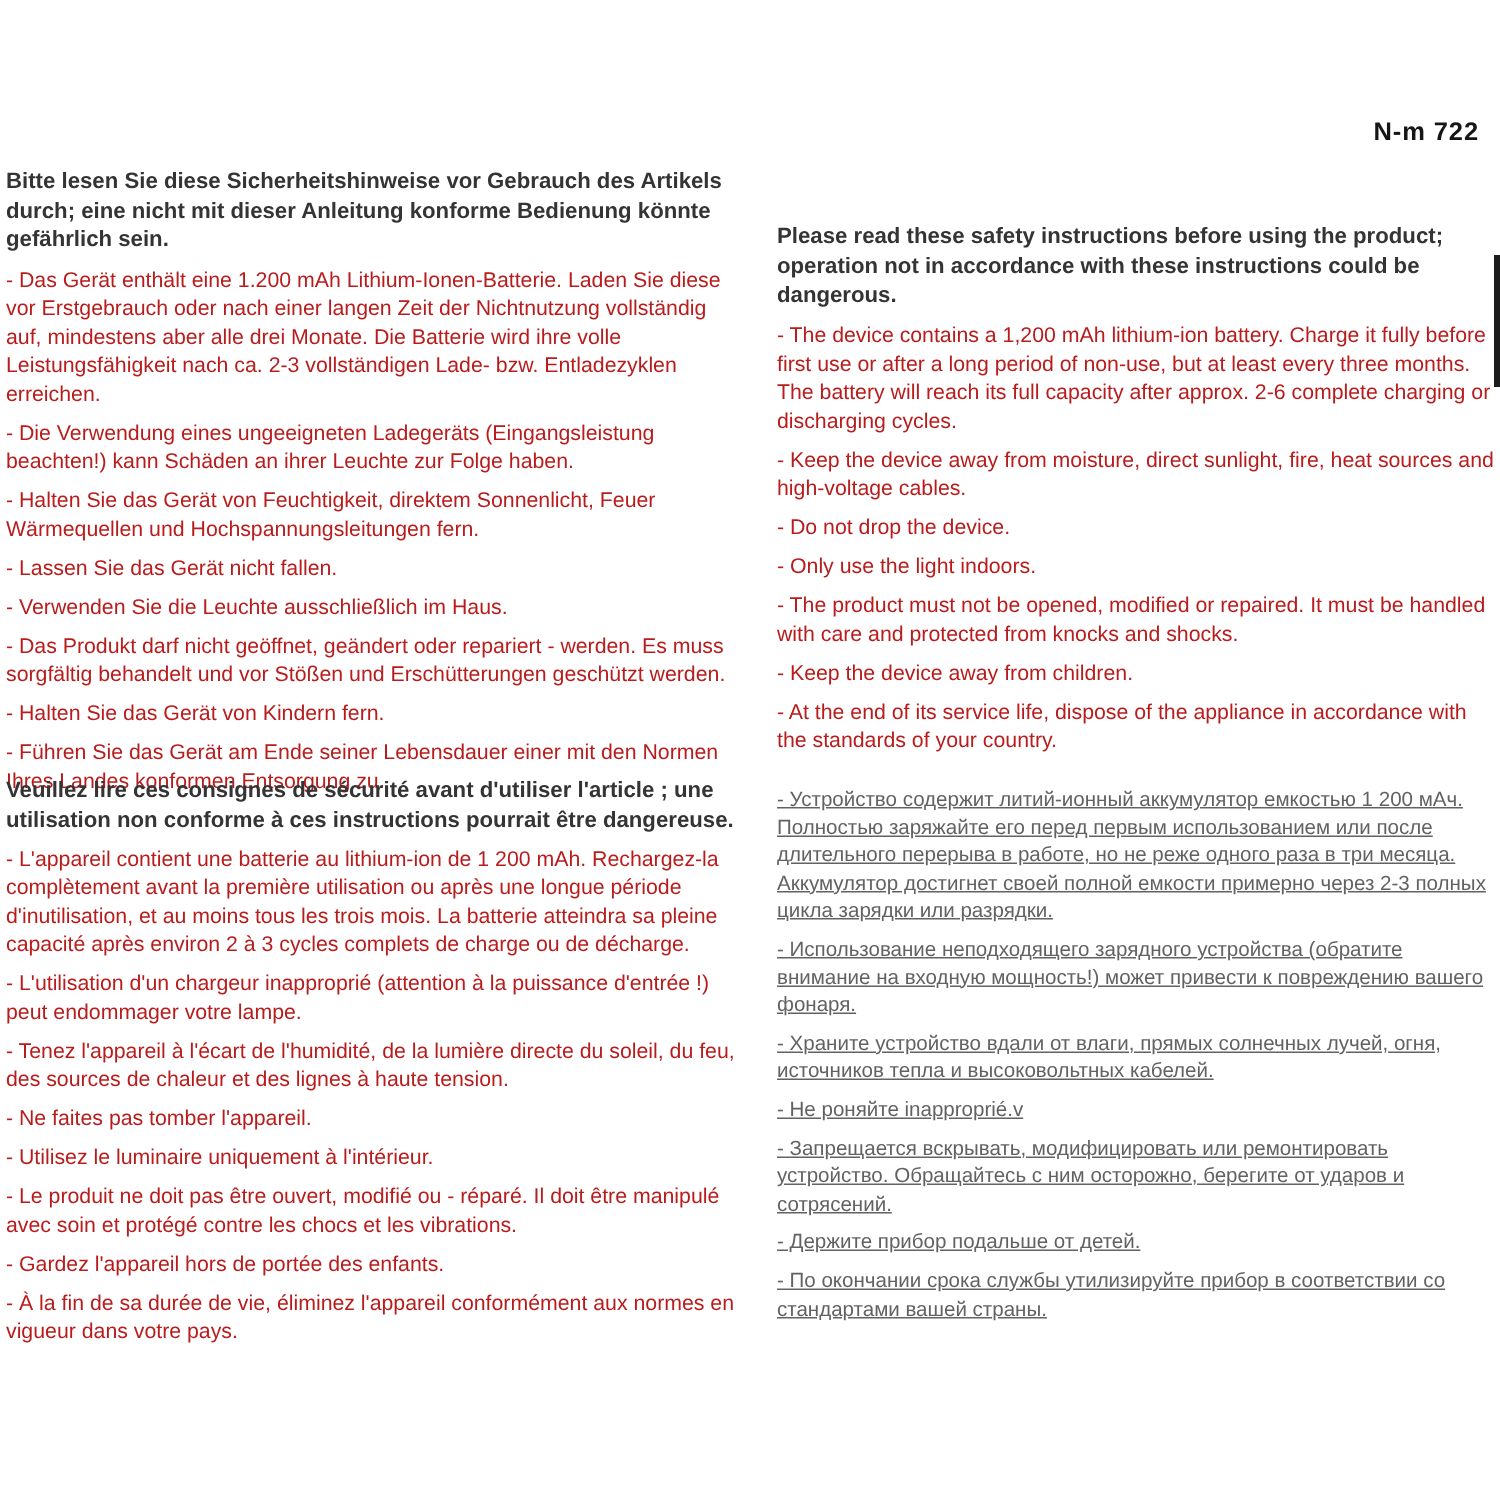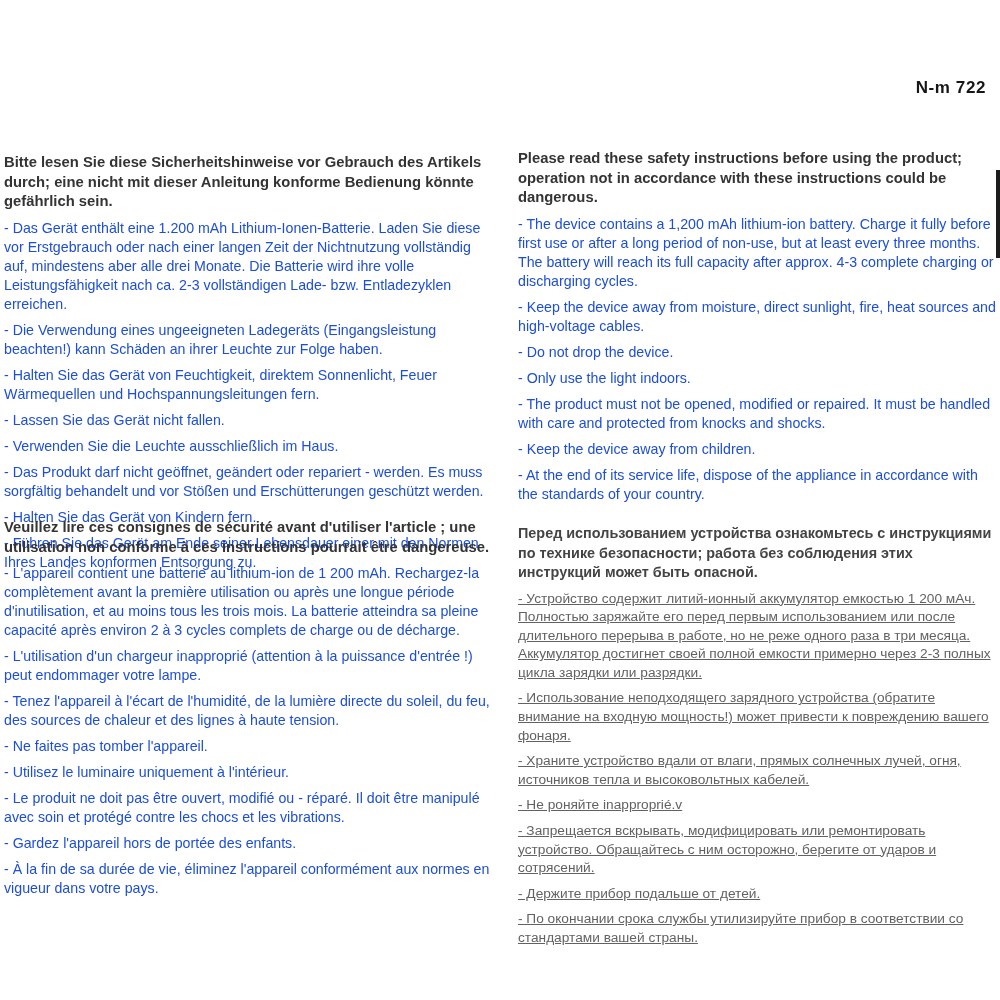--- a/index.html
+++ b/index.html
@@ -13,37 +13,37 @@
   .model {
     position: absolute;
     top: 78px;
     right: 14px;
     font-size: 17px;
     font-weight: 800;
     letter-spacing: 0.6px;
     color: #161616;
   }
   section { position: absolute; }
-  #sec-de { left: 4px;   top: 112px; width: 489px; margin-top: 41px; }
+  #sec-de { left: 4px;   top: 112px; width: 489px; }
   #sec-en { left: 518px; top: 112px; width: 479px; margin-top: 37px; }
   #sec-fr { left: 4px;   top: 518px; width: 489px; }
   #sec-ru { left: 518px; top: 524px; width: 478px; }
 
   section h2 {
     font-size: 14.8px;
     line-height: 19.5px;
     font-weight: 800;
     margin: 0 0 7px 0;
     color: #343434;
   }
   section p {
     font-size: 14.2px;
     line-height: 19px;
     margin: 0 0 7px 0;
-    color: #1d4ed8;
+    color: #b91c1c;
   }
   #sec-ru h2 { color: #444444; font-size: 14.4px; }
   #sec-ru p  { color: #626262; font-size: 13.7px; line-height: 18.6px; text-decoration: underline; }
 
   .edge-bar {
     position: absolute;
     right: 0;
     top: 170px;
     width: 4px;
     height: 88px;
@@ -62,21 +62,21 @@
   <p>- Halten Sie das Gerät von Feuchtigkeit, direktem Sonnenlicht, Feuer Wärmequellen und Hochspannungsleitungen fern.</p>
   <p>- Lassen Sie das Gerät nicht fallen.</p>
   <p>- Verwenden Sie die Leuchte ausschließlich im Haus.</p>
   <p>- Das Produkt darf nicht geöffnet, geändert oder repariert - werden. Es muss sorgfältig behandelt und vor Stößen und Erschütterungen geschützt werden.</p>
   <p>- Halten Sie das Gerät von Kindern fern.</p>
   <p>- Führen Sie das Gerät am Ende seiner Lebensdauer einer mit den Normen Ihres Landes konformen Entsorgung zu.</p>
 </section>
 
 <section id="sec-en">
   <h2>Please read these safety instructions before using the product; operation not in accordance with these instructions could be dangerous.</h2>
-  <p>- The device contains a 1,200 mAh lithium-ion battery. Charge it fully before first use or after a long period of non-use, but at least every three months. The battery will reach its full capacity after approx. 4-3 complete charging or discharging cycles.</p>
+  <p>- The device contains a 1,200 mAh lithium-ion battery. Charge it fully before first use or after a long period of non-use, but at least every three months. The battery will reach its full capacity after approx. 2-6 complete charging or discharging cycles.</p>
   <p>- Keep the device away from moisture, direct sunlight, fire, heat sources and high-voltage cables.</p>
   <p>- Do not drop the device.</p>
   <p>- Only use the light indoors.</p>
   <p>- The product must not be opened, modified or repaired. It must be handled with care and protected from knocks and shocks.</p>
   <p>- Keep the device away from children.</p>
   <p>- At the end of its service life, dispose of the appliance in accordance with the standards of your country.</p>
 </section>
 
 <section id="sec-fr">
   <h2>Veuillez lire ces consignes de sécurité avant d'utiliser l'article ; une utilisation non conforme à ces instructions pourrait être dangereuse.</h2>
@@ -84,21 +84,20 @@
   <p>- L'utilisation d'un chargeur inapproprié (attention à la puissance d'entrée !) peut endommager votre lampe.</p>
   <p>- Tenez l'appareil à l'écart de l'humidité, de la lumière directe du soleil, du feu, des sources de chaleur et des lignes à haute tension.</p>
   <p>- Ne faites pas tomber l'appareil.</p>
   <p>- Utilisez le luminaire uniquement à l'intérieur.</p>
   <p>- Le produit ne doit pas être ouvert, modifié ou - réparé. Il doit être manipulé avec soin et protégé contre les chocs et les vibrations.</p>
   <p>- Gardez l'appareil hors de portée des enfants.</p>
   <p>- À la fin de sa durée de vie, éliminez l'appareil conformément aux normes en vigueur dans votre pays.</p>
 </section>
 
 <section id="sec-ru">
-  <h2>Перед использованием устройства ознакомьтесь с инструкциями по технике безопасности; работа без соблюдения этих инструкций может быть опасной.</h2>
   <p>- Устройство содержит литий-ионный аккумулятор емкостью 1 200 мАч. Полностью заряжайте его перед первым использованием или после длительного перерыва в работе, но не реже одного раза в три месяца. Аккумулятор достигнет своей полной емкости примерно через 2-3 полных цикла зарядки или разрядки.</p>
   <p>- Использование неподходящего зарядного устройства (обратите внимание на входную мощность!) может привести к повреждению вашего фонаря.</p>
   <p>- Храните устройство вдали от влаги, прямых солнечных лучей, огня, источников тепла и высоковольтных кабелей.</p>
   <p>- Не роняйте inapproprié.v</p>
   <p>- Запрещается вскрывать, модифицировать или ремонтировать устройство. Обращайтесь с ним осторожно, берегите от ударов и сотрясений.</p>
   <p>- Держите прибор подальше от детей.</p>
   <p>- По окончании срока службы утилизируйте прибор в соответствии со стандартами вашей страны.</p>
 </section>
 
 <div class="edge-bar"></div>

